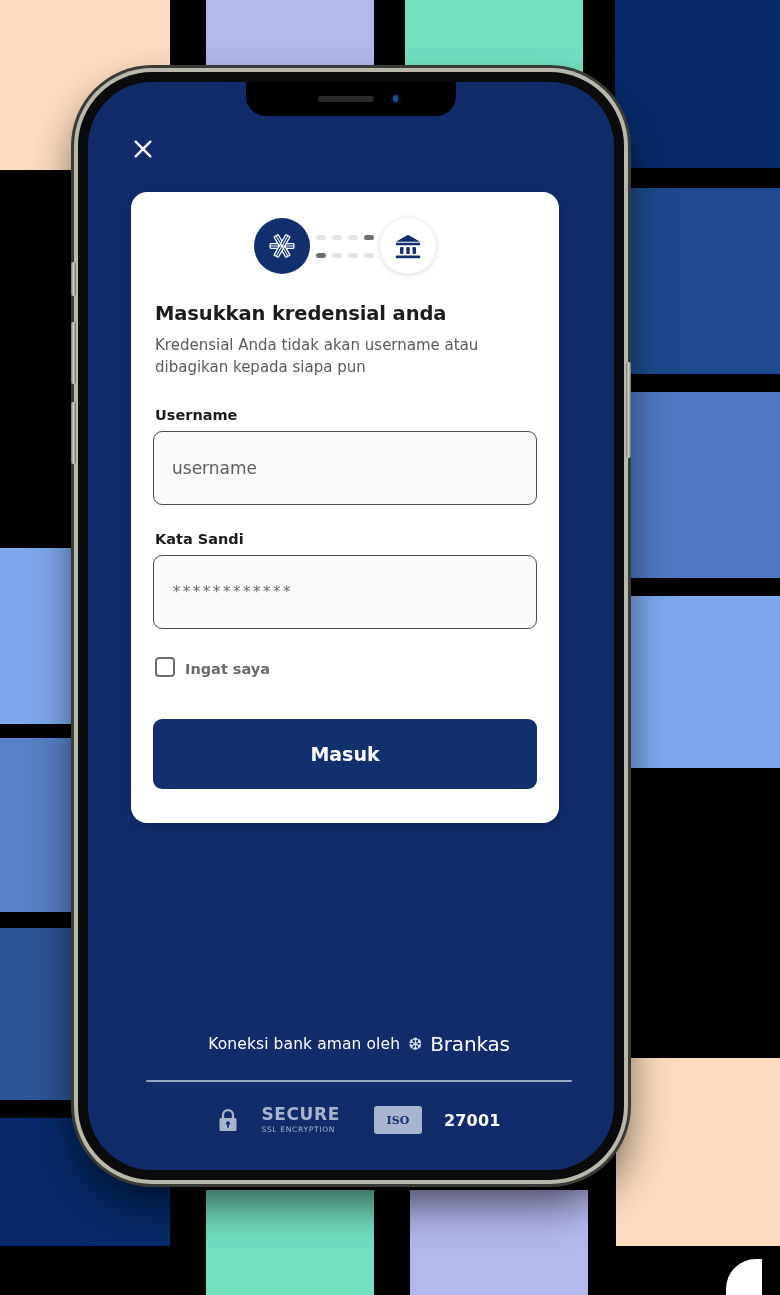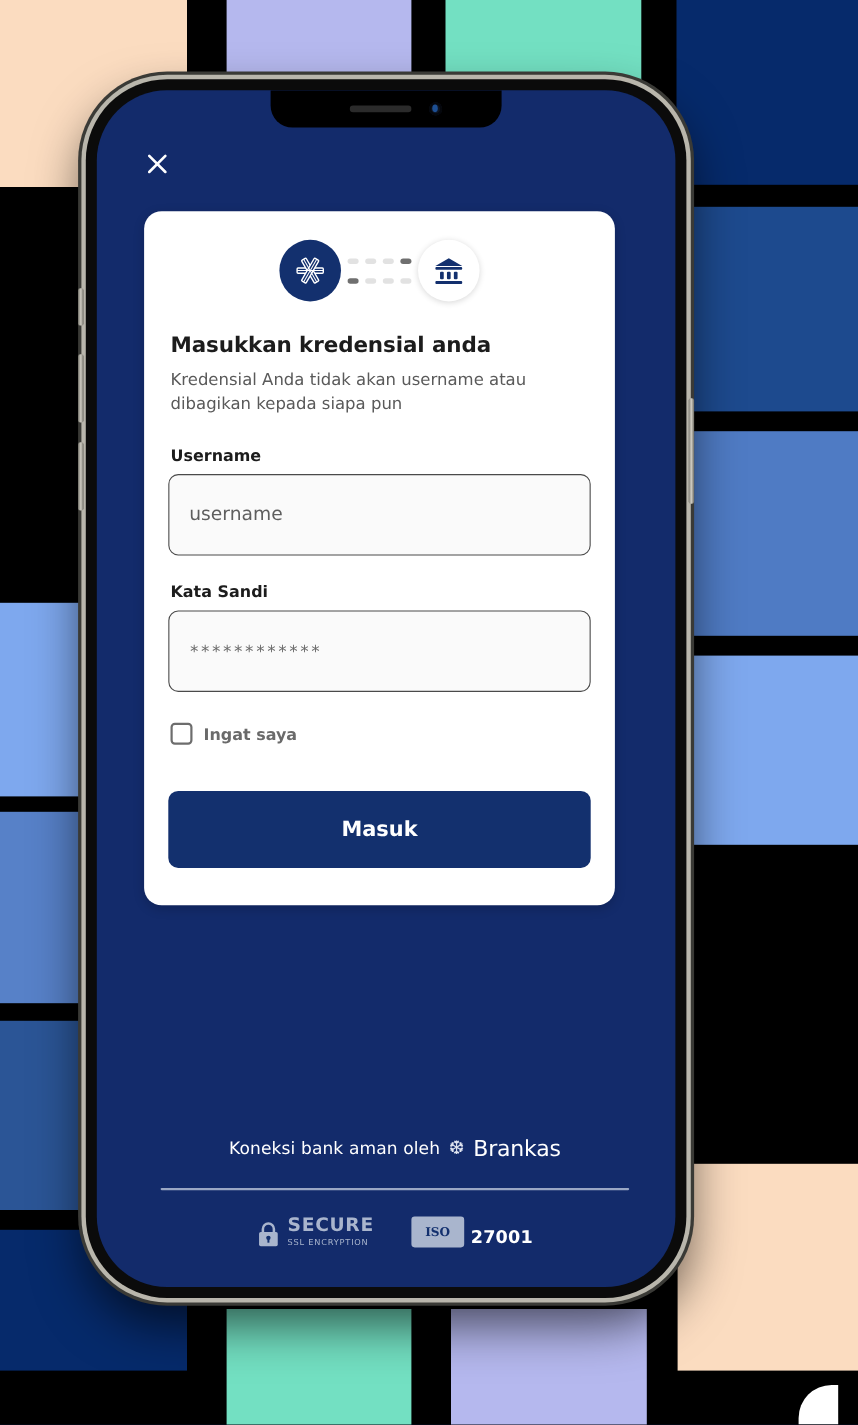--- a/index.html
+++ b/index.html
@@ -99,21 +99,21 @@
               font-family:"DejaVu Sans", sans-serif; }
 
   
   #footer{ position:absolute; left:16px; right:0; bottom:36px; text-align:center; }
   #footer-brand{ display:flex; align-items:center; justify-content:center; gap:8px; color:#fff; }
   #footer-text{ font-size:15.5px; letter-spacing:.1px; }
   #brankas-name{ font-size:20px; letter-spacing:-.2px; }
   #snowflake{ font-size:17px; color:#dfe4f0; line-height:1; }
   #divider{ height:2px; background:#9aa7c4; margin:24px 42px 0; border-radius:2px; }
   #badges{ display:flex; align-items:center; justify-content:center; gap:34px; margin-top:24px; }
-  .badge{ display:flex; align-items:flex-end; gap:6px; }
+  .badge{ display:flex; align-items:center; gap:22px; }
   #lock-ico{ width:22px; height:24px; }
   #secure-txt{ text-align:left; line-height:1; }
   #secure-main{ font-size:17px; font-weight:800; color:#a9b5cd; letter-spacing:.6px; }
   #secure-sub{ font-size:7.5px; font-weight:400; color:#a9b5cd; letter-spacing:.7px; margin-top:3px; }
   #iso-mark{ width:48px; height:28px; background:#a9b5cd; border-radius:3px;
              display:flex; align-items:center; justify-content:center; }
   #iso-mark span{ font-size:11px; font-weight:800; color:#13306E; font-family:"DejaVu Serif", serif; }
   #iso-num{ font-size:16px; font-weight:700; color:#fff; letter-spacing:.2px; }
 
   #corner-wedge{ position:absolute; right:18px; bottom:0; width:36px; height:36px;

